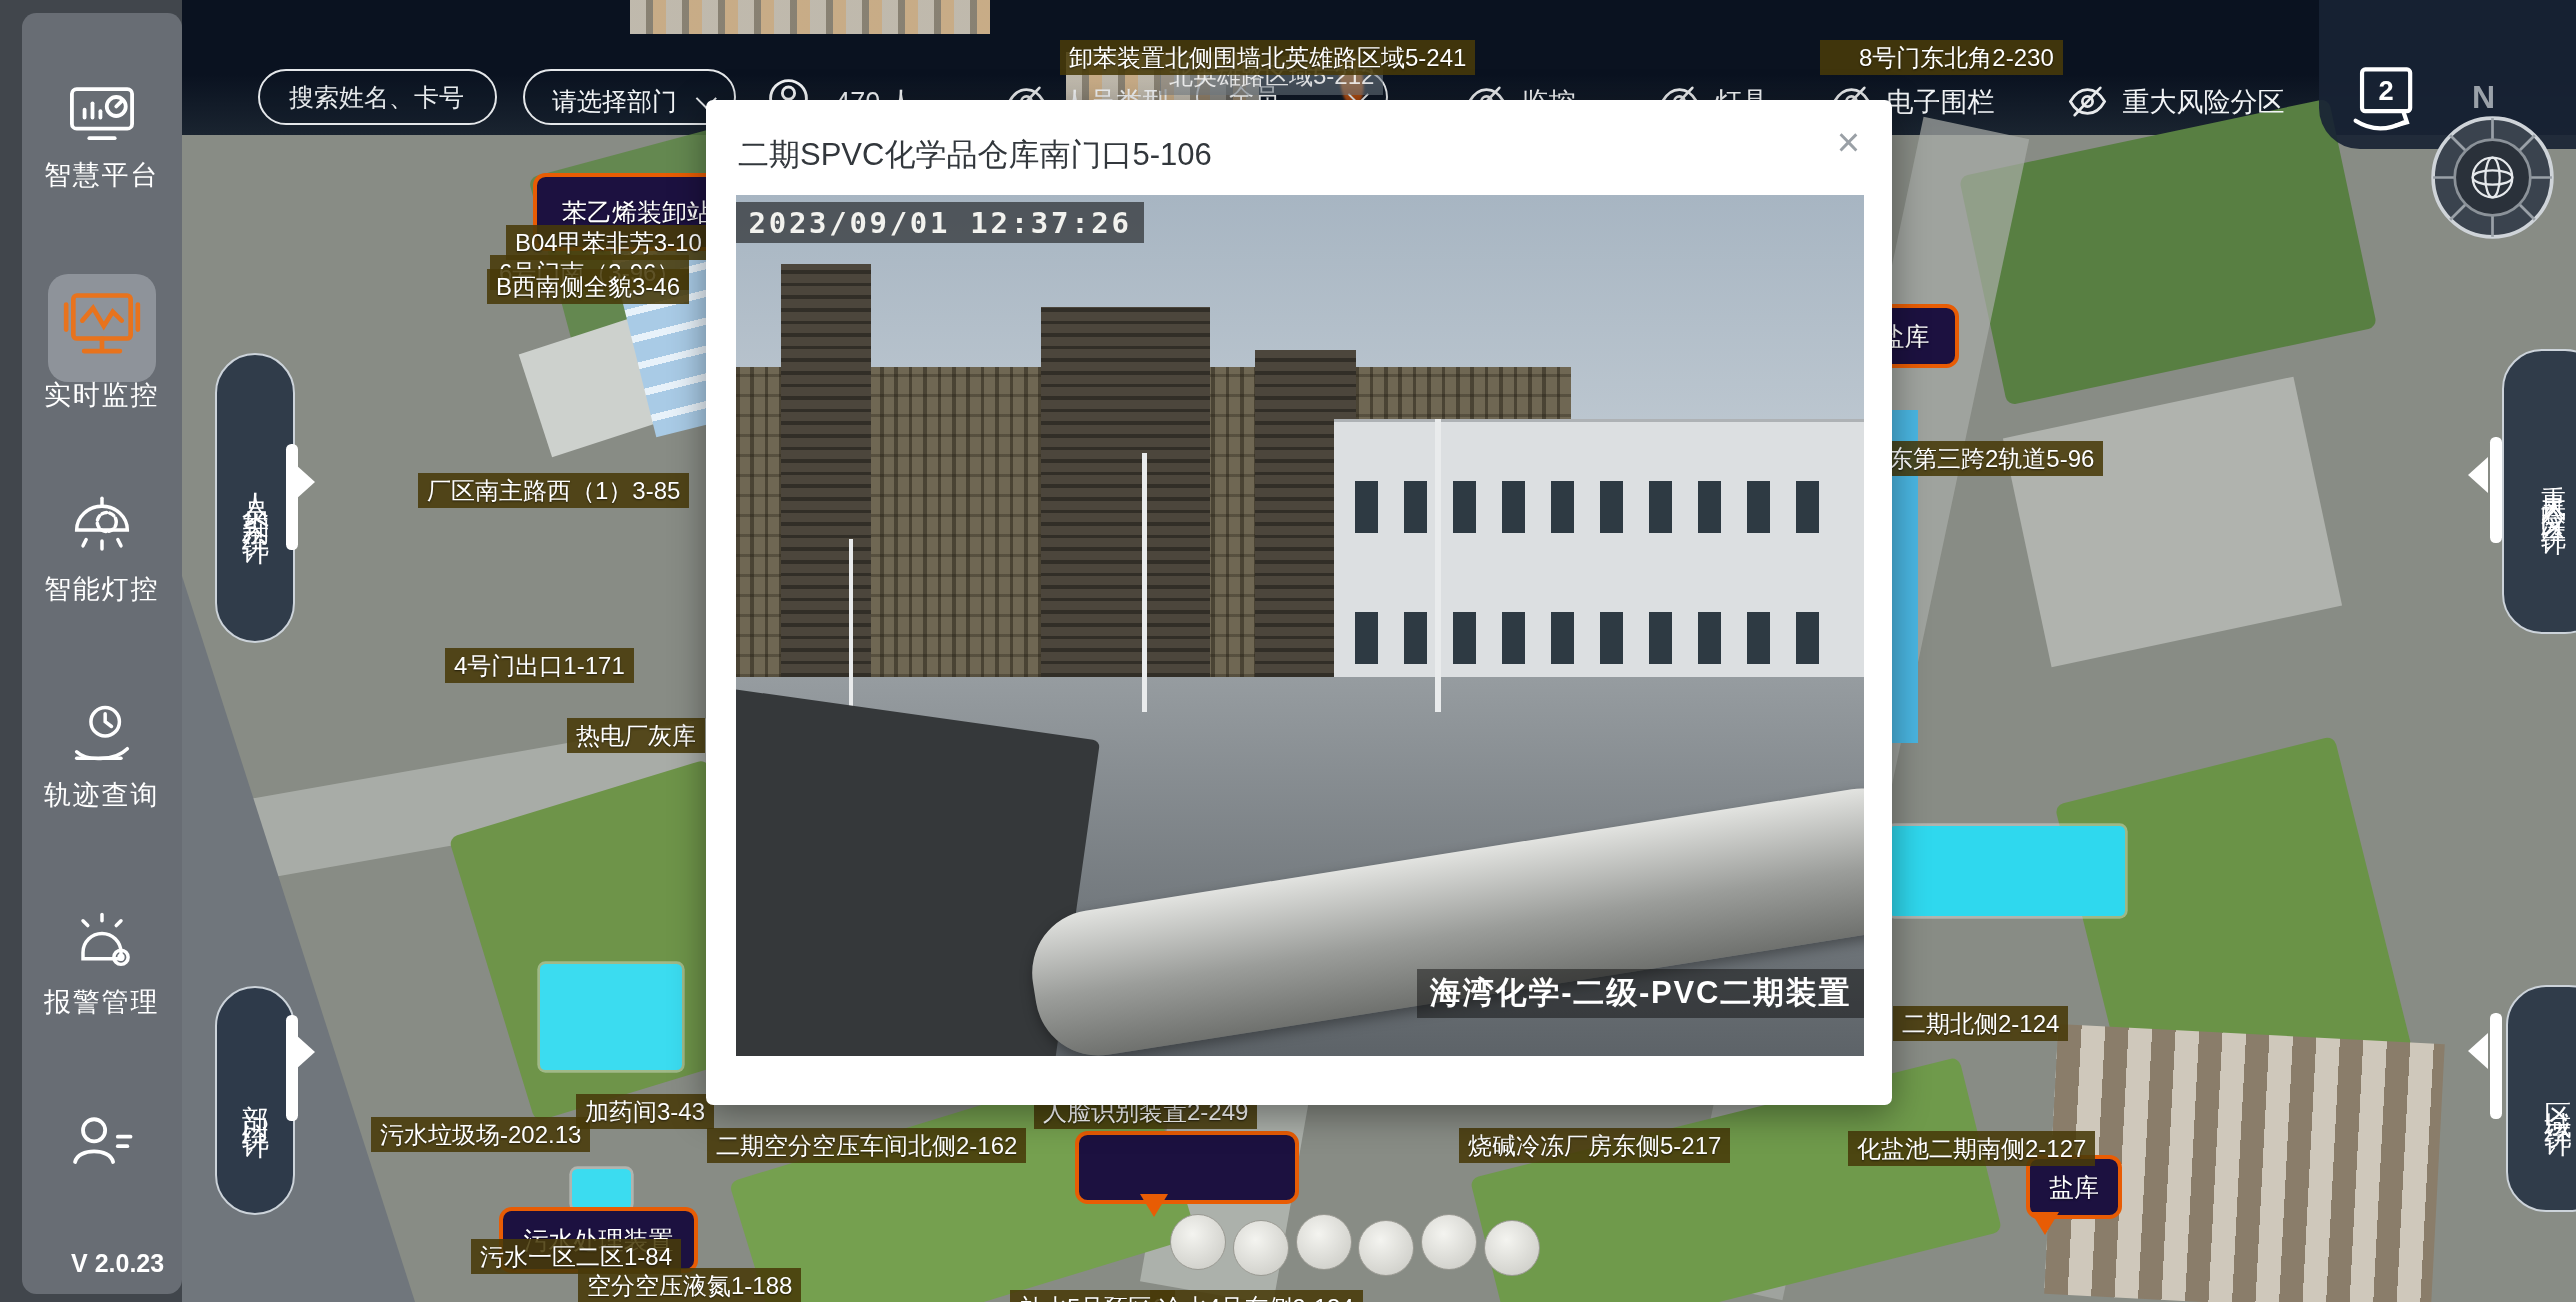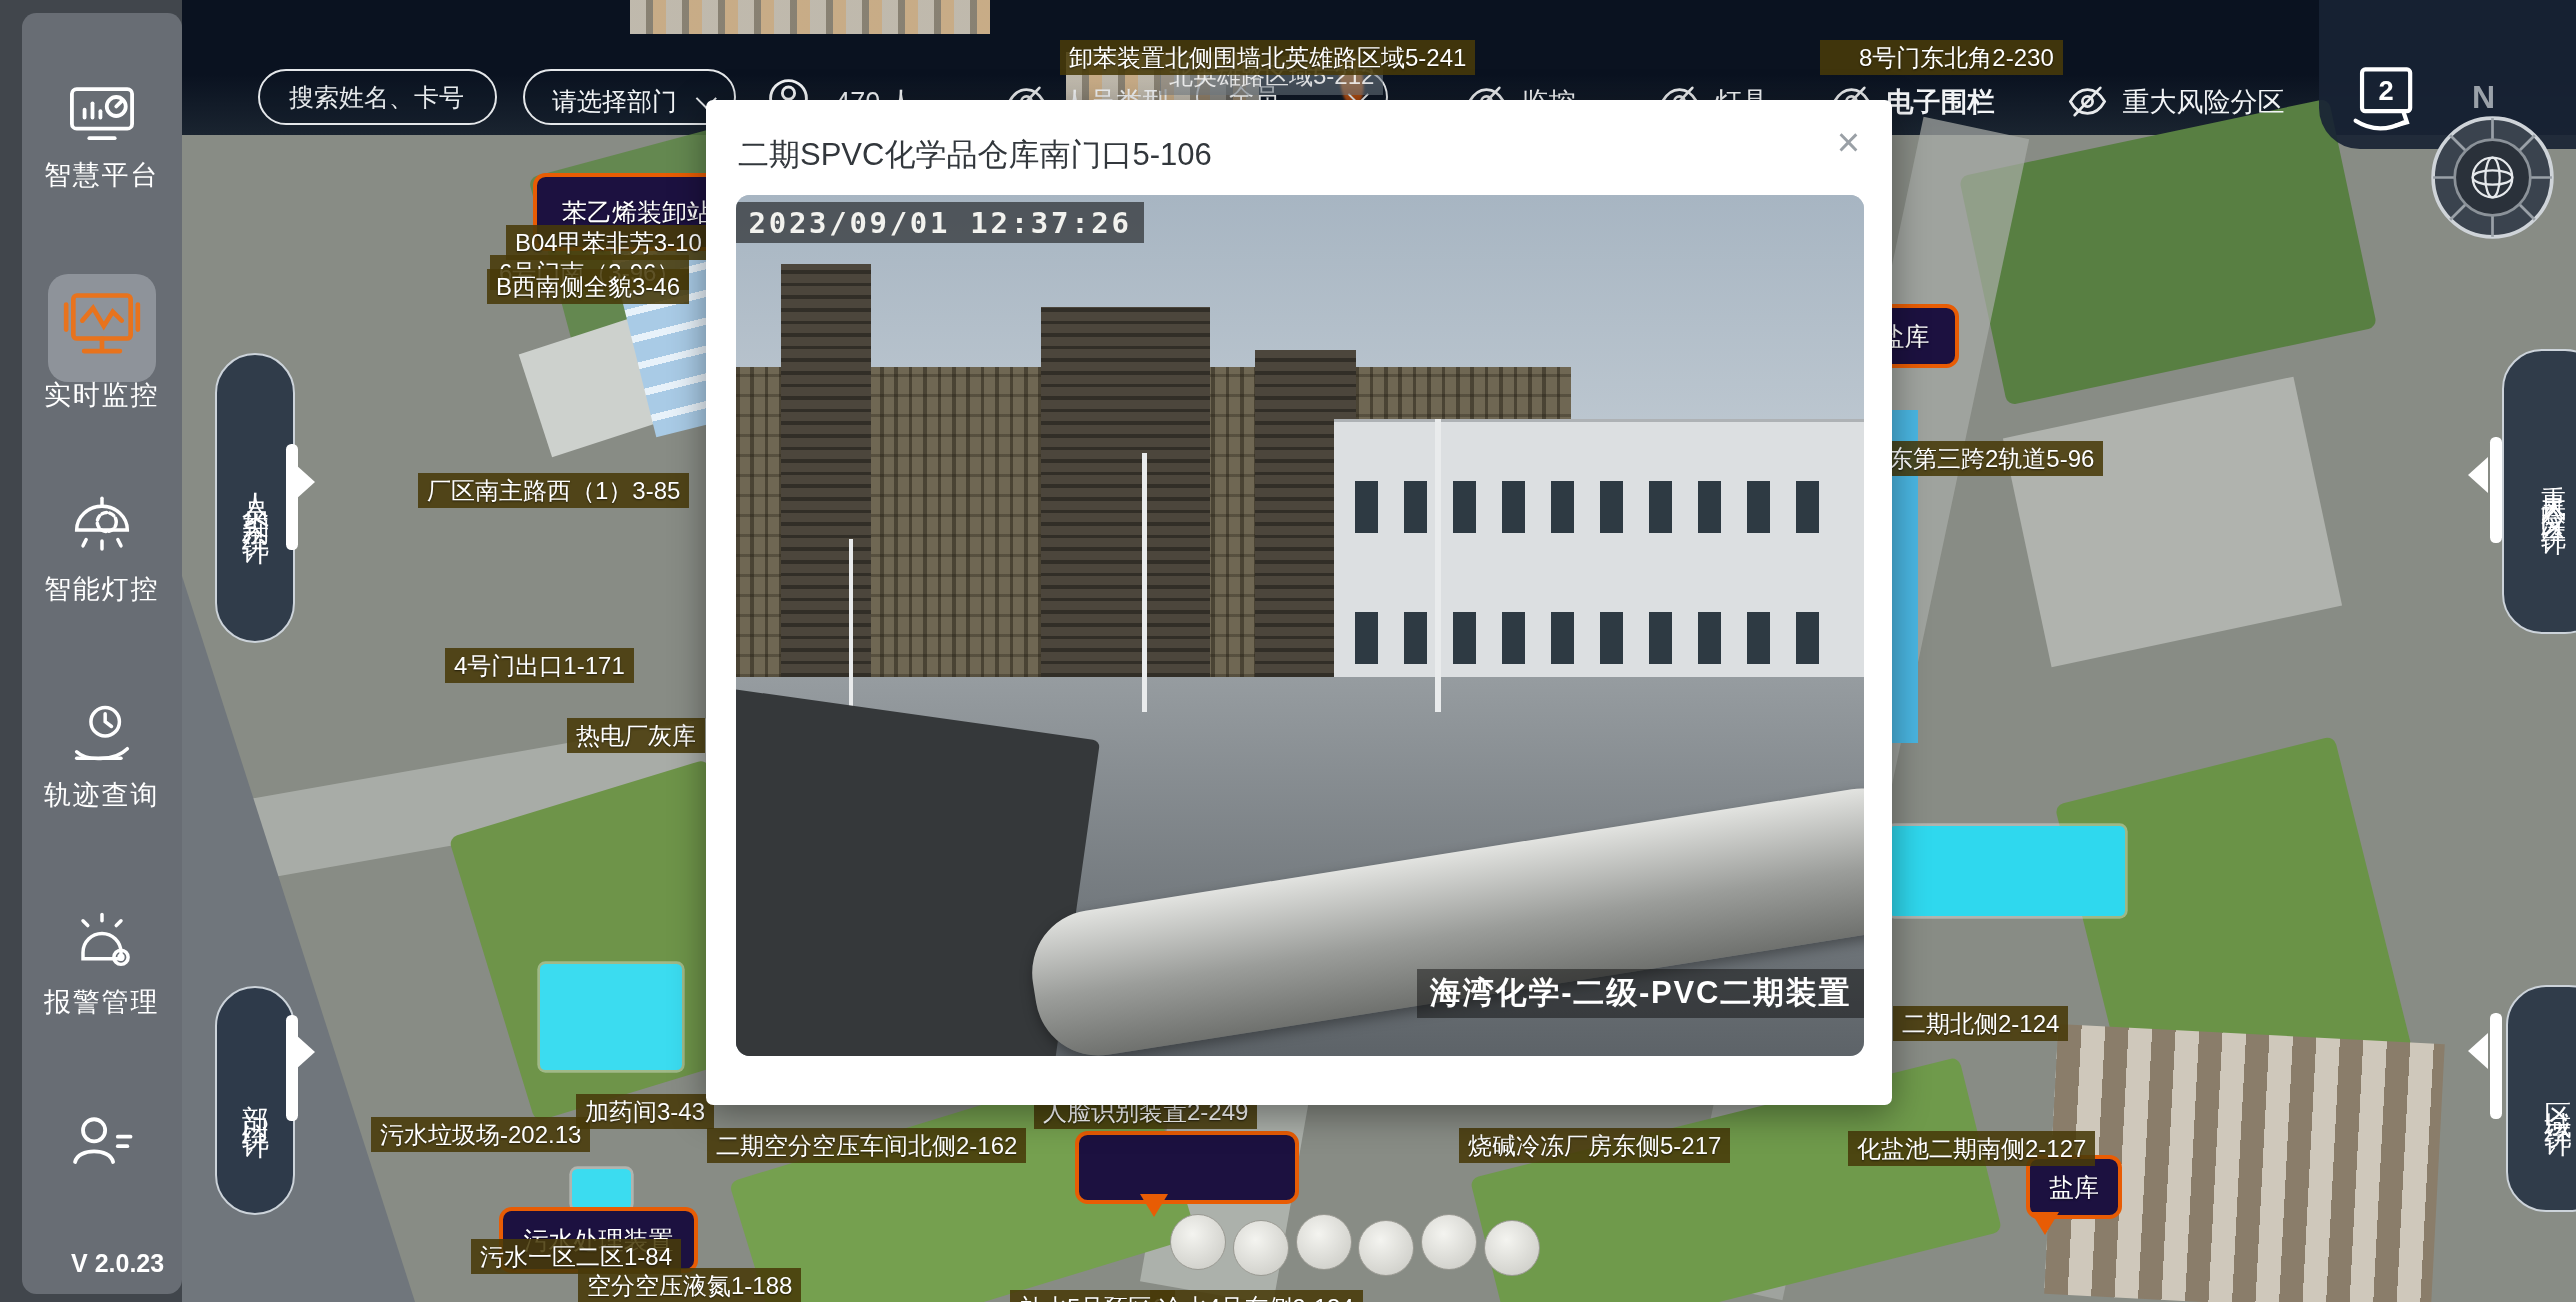--- a/index.html
+++ b/index.html
@@ -90,21 +90,21 @@
   .tri-l{position:absolute;width:0;height:0;border-top:18px solid transparent;border-bottom:18px solid transparent;border-right:20px solid #fff;z-index:36;}
 
   
   #modal{
     left:706px;top:100px;width:1186px;height:1005px;background:#fff;border-radius:7.2px;
     box-shadow:0 9px 36px rgba(0,0,0,.4);z-index:50;
   }
   #modal-title{position:absolute;left:32px;top:34px;font-size:31px;color:#32373c;}
   #modal-close{position:absolute;right:32px;top:21.6px;font-size:40px;color:#9aa0a6;cursor:pointer;line-height:1;}
   #photo{
-    position:absolute;left:30px;top:95px;width:1128px;height:861px;overflow:hidden;background:#aeb9c3;border-radius:14px;
+    position:absolute;left:30px;top:95px;width:1128px;height:861px;overflow:hidden;background:#aeb9c3;
   }
   .p-sky{left:0;top:0;width:100%;height:48%;background:linear-gradient(#a7b5c2,#ccd4da);}
   .p-band{left:0;top:20%;width:74%;height:36%;background:#6f6753;
      background-image:repeating-linear-gradient(90deg,rgba(30,25,15,.45) 0 3.6px,transparent 3.6px 14.4px),
                       repeating-linear-gradient(0deg,rgba(30,25,15,.3) 0 2.7px,transparent 2.7px 20px);}
   .p-tower{background:#4c463c;background-image:repeating-linear-gradient(0deg,rgba(0,0,0,.35) 0 3.6px,transparent 3.6px 12.6px);}
   .p-bldg{left:53%;top:26%;width:47%;height:38%;background:#dcdfe1;border-top:3.6px solid #aeb2b5;}
   .win-row{position:absolute;left:4%;width:92%;height:16%;
      background:repeating-linear-gradient(90deg,#2e3a43 0 23.4px,transparent 23.4px 49px);}
   .p-ground{left:0;top:56%;width:100%;height:44%;background:linear-gradient(#969ca0,#5d6368);}
@@ -321,21 +321,21 @@
   <span>监控</span>
 </div>
 <div class="tg" style="left:1659px;top:81px;">
   <svg width="41" height="41" viewBox="0 0 24 24" fill="none" stroke="#e8eaec" stroke-width="1.6" stroke-linecap="round">
     <path d="M2 12 c2.5-4.5 6-7 10-7 s7.5 2.5 10 7 c-2.5 4.5-6 7-10 7 s-7.5-2.5-10-7z"></path>
       <circle cx="12" cy="12" r="3"></circle>
       <line x1="4.5" y1="20" x2="19.5" y2="4"></line>
   </svg>
   <span>灯具</span>
 </div>
-<div class="tg" style="left:1831px;top:81px;font-weight:bold;">
+<div class="tg" style="left:1831px;top:81px;">
   <svg width="41" height="41" viewBox="0 0 24 24" fill="none" stroke="#e8eaec" stroke-width="1.6" stroke-linecap="round">
     <path d="M2 12 c2.5-4.5 6-7 10-7 s7.5 2.5 10 7 c-2.5 4.5-6 7-10 7 s-7.5-2.5-10-7z"></path>
       <circle cx="12" cy="12" r="3"></circle>
       <line x1="4.5" y1="20" x2="19.5" y2="4"></line>
   </svg>
   <span>电子围栏</span>
 </div>
 <div class="tg" style="left:2067px;top:81px;">
   <svg width="41" height="41" viewBox="0 0 24 24" fill="none" stroke="#e8eaec" stroke-width="1.6" stroke-linecap="round">
     <path d="M2 12 c2.5-4.5 6-7 10-7 s7.5 2.5 10 7 c-2.5 4.5-6 7-10 7 s-7.5-2.5-10-7z"></path>

